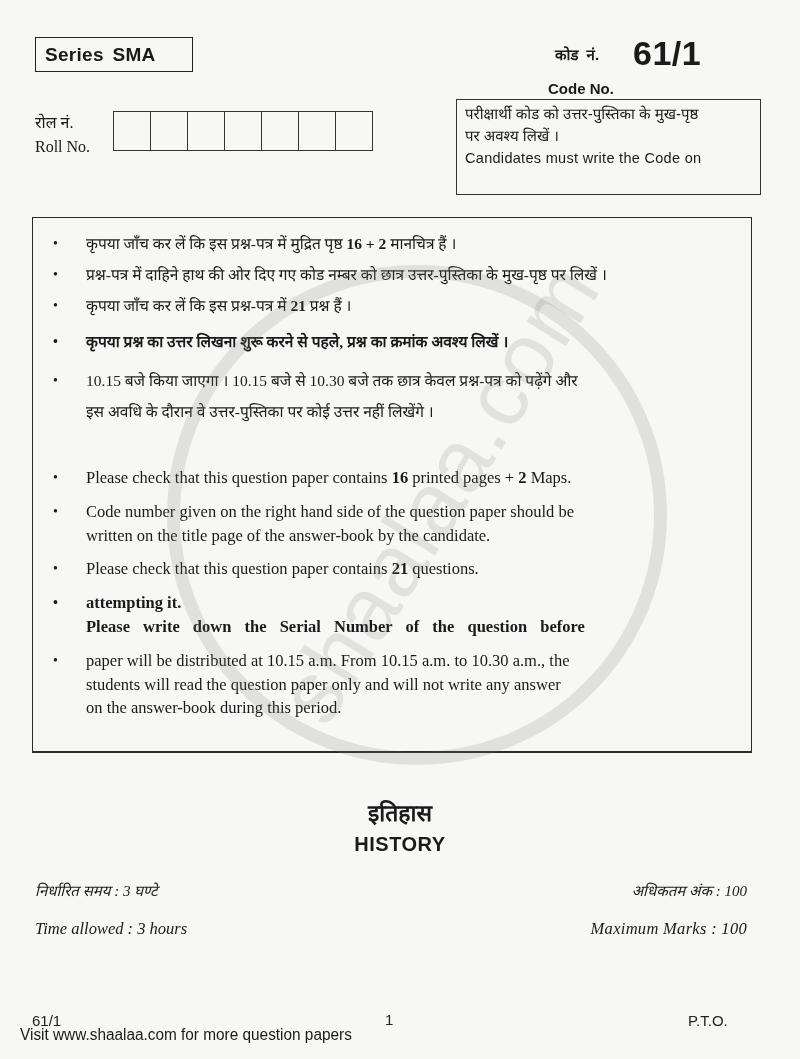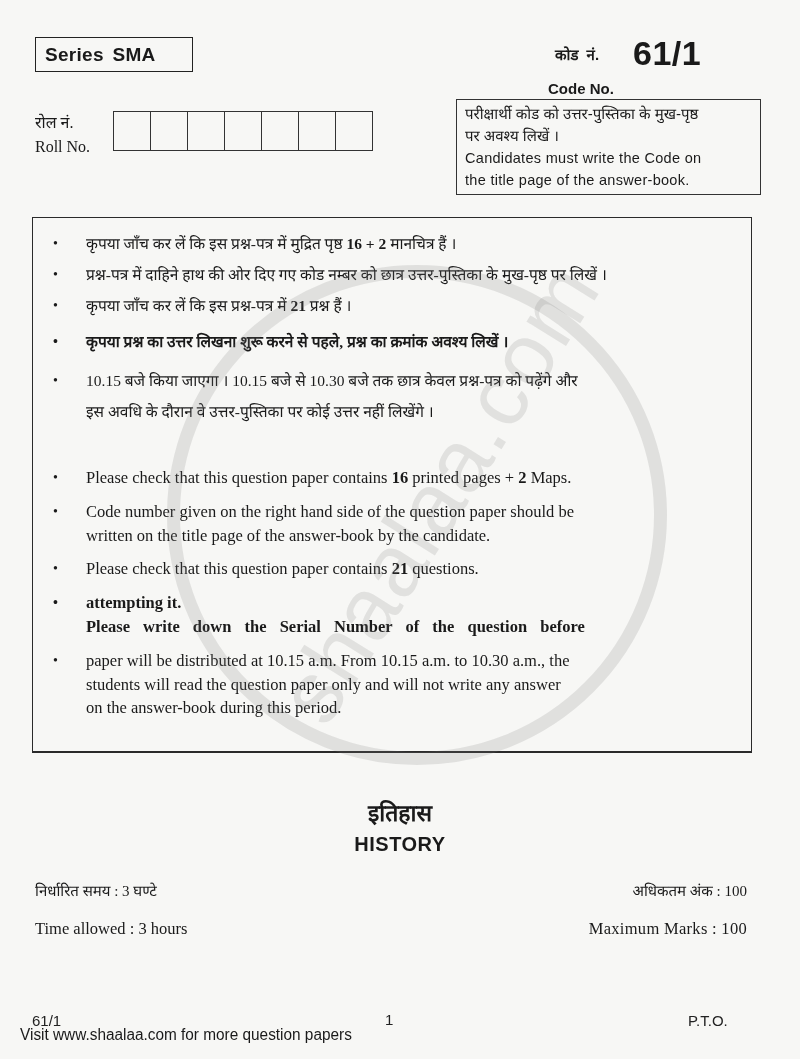--- a/index.html
+++ b/index.html
@@ -51,21 +51,21 @@
     position: absolute; left: 200px; top: 480px; width: 430px;
     transform: rotate(-58deg); transform-origin: center;
     font-family: "Liberation Sans", "DejaVu Sans", sans-serif;
     font-size: 88px; color: rgba(120,120,120,0.17); letter-spacing: 2px;
     pointer-events: none; white-space: nowrap;
   }
 
   .subject-hi { position: absolute; left: 0; width: 800px; top: 796px; text-align: center; font-size: 23px; font-weight: bold; }
   .subject-en { position: absolute; left: 0; width: 800px; top: 833px; text-align: center; font-size: 20px; font-weight: bold; letter-spacing: 0.5px; }
 
-  .meta { position: absolute; font-size: 16.5px; white-space: nowrap; }
+  .meta { position: absolute; font-style: italic; font-size: 16.5px; white-space: nowrap; }
   .meta.l1 { left: 35px; top: 880px; font-size: 15px; }
   .meta.l2 { left: 35px; top: 919px; }
   .meta.r1 { right: 53px; top: 880px; font-size: 15px; }
   .meta.r2 { right: 53px; top: 919px; letter-spacing: 0.3px; }
 
   .footer { position: absolute; font-family: "Liberation Sans", "DejaVu Sans", sans-serif; font-size: 15px; color: #222; white-space: nowrap; }
   .footer.code { left: 32px; top: 1012px; }
   .footer.page { left: 385px; top: 1011px; }
   .footer.pto { left: 688px; top: 1012px; }
   .footer.visit { left: 20px; top: 1026px; font-size: 16px; color: #1a1a1a; transform: scaleX(0.96); transform-origin: left; }
@@ -94,21 +94,20 @@
   <div class="roll-cell"></div>
   <div class="roll-cell"></div>
   <div class="roll-cell"></div>
   <div class="roll-cell"></div>
 </div>
 
 <div class="note-box sans">
   <div class="hi">परीक्षार्थी कोड को उत्तर-पुस्तिका के मुख-पृष्ठ</div>
   <div class="hi">पर अवश्य लिखें ।</div>
   <div class="en">Candidates must write the Code on</div>
-  <div class="en">the title page of the answer-book.</div>
 </div>
 
 <div class="instr-box">
   <ul class="instr-list">
     <li class="instr-item hi" style="top:10px">
       <span class="bullet">•</span>
       <span>कृपया जाँच कर लें कि इस प्रश्न-पत्र में मुद्रित पृष्ठ </span><span class="b">16 + 2</span><span> मानचित्र हैं ।</span>
     </li>
     <li class="instr-item hi" style="top:41px">
       <span class="bullet">•</span>

